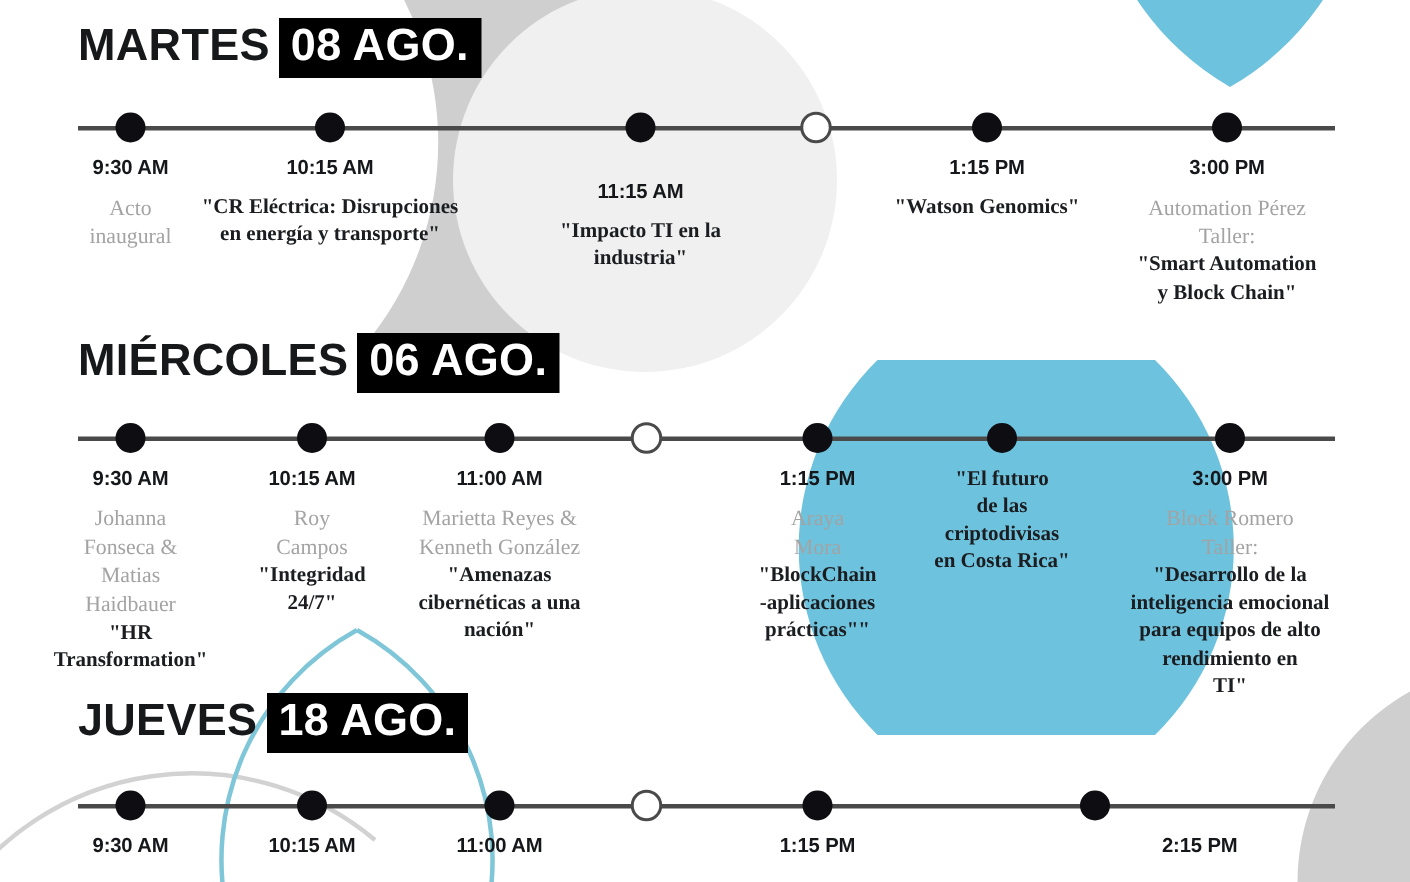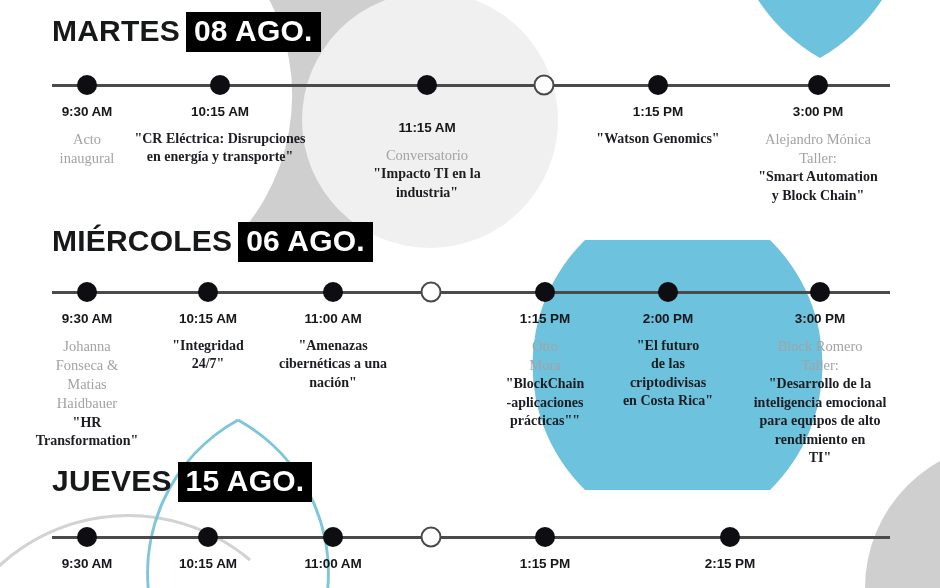--- a/index.html
+++ b/index.html
@@ -154,34 +154,33 @@
         </div>
         <div class="timeline-dot filled" style="left: 220px; top: 85px;"></div>
         <div class="event" style="left: 220px; top: 104px; width: 190px;">
           <div class="event-time">10:15 AM</div>
           <div class="event-title">"CR Eléctrica: Disrupciones
 en energía y transporte"</div>
         </div>
         <div class="timeline-dot filled" style="left: 427px; top: 85px;"></div>
         <div class="event" style="left: 427px; top: 120px; width: 190px; text-align: center;">
           <div class="event-time">11:15 AM</div>
-          <div class="event-speaker">Conversatorio</div>
           <div class="event-title">"Impacto TI en la
 industria"</div>
         </div>
         <div class="timeline-dot hollow" style="left: 544px; top: 85px;"></div>
         <div class="timeline-dot filled" style="left: 658px; top: 85px;"></div>
         <div class="event" style="left: 658px; top: 104px; width: 190px;">
           <div class="event-time">1:15 PM</div>
           <div class="event-title">"Watson Genomics"</div>
         </div>
         <div class="timeline-dot filled" style="left: 818px; top: 85px;"></div>
         <div class="event" style="left: 818px; top: 104px; width: 190px;">
           <div class="event-time">3:00 PM</div>
-          <div class="event-speaker">Alejandro Mónica
+          <div class="event-speaker">Automation Pérez
 Taller:</div>
           <div class="event-title">"Smart Automation
 y Block Chain"</div>
         </div>
       </div>
       <div class="day-section" style="top: 0px;">
         <div class="day-heading" style="top: 222px;"><span class="day-name">MIÉRCOLES</span><span class="day-date">06 AGO.</span></div>
         <div class="timeline-axis" style="top: 291px;"></div>
         <div class="timeline-dot filled" style="left: 87px; top: 292px;"></div>
         <div class="event" style="left: 87px; top: 311px; width: 190px;">
@@ -189,80 +188,83 @@
           <div class="event-speaker">Johanna
 Fonseca &amp;
 Matias
 Haidbauer</div>
           <div class="event-title">"HR
 Transformation"</div>
         </div>
         <div class="timeline-dot filled" style="left: 208px; top: 292px;"></div>
         <div class="event" style="left: 208px; top: 311px; width: 190px;">
           <div class="event-time">10:15 AM</div>
+          <div class="event-speaker">Roy
+Campos</div>
           <div class="event-title">"Integridad
 24/7"</div>
         </div>
         <div class="timeline-dot filled" style="left: 333px; top: 292px;"></div>
         <div class="event" style="left: 333px; top: 311px; width: 190px;">
           <div class="event-time">11:00 AM</div>
+          <div class="event-speaker">Marietta Reyes &amp;
+Kenneth González</div>
           <div class="event-title">"Amenazas
 cibernéticas a una
 nación"</div>
         </div>
         <div class="timeline-dot hollow" style="left: 431px; top: 292px;"></div>
         <div class="timeline-dot filled" style="left: 545px; top: 292px;"></div>
         <div class="event" style="left: 545px; top: 311px; width: 190px;">
           <div class="event-time">1:15 PM</div>
-          <div class="event-speaker">Otto
+          <div class="event-speaker">Araya
 Mora</div>
           <div class="event-title">"BlockChain
 -aplicaciones
 prácticas""</div>
         </div>
         <div class="timeline-dot filled" style="left: 668px; top: 292px;"></div>
         <div class="event" style="left: 668px; top: 311px; width: 190px;">
-          <div class="event-time">2:00 PM</div>
           <div class="event-title">"El futuro
 de las
 criptodivisas
 en Costa Rica"</div>
         </div>
         <div class="timeline-dot filled" style="left: 820px; top: 292px;"></div>
         <div class="event" style="left: 820px; top: 311px; width: 190px;">
           <div class="event-time">3:00 PM</div>
           <div class="event-speaker">Block Romero
 Taller:</div>
           <div class="event-title">"Desarrollo de la
 inteligencia emocional
 para equipos de alto
 rendimiento en
 TI"</div>
         </div>
       </div>
       <div class="day-section" style="top: 0px;">
-        <div class="day-heading" style="top: 462px;"><span class="day-name">JUEVES</span><span class="day-date">15 AGO.</span></div>
+        <div class="day-heading" style="top: 462px;"><span class="day-name">JUEVES</span><span class="day-date">18 AGO.</span></div>
         <div class="timeline-axis" style="top: 536px;"></div>
         <div class="timeline-dot filled" style="left: 87px; top: 537px;"></div>
         <div class="event" style="left: 87px; top: 556px; width: 190px;">
           <div class="event-time">9:30 AM</div>
         </div>
         <div class="timeline-dot filled" style="left: 208px; top: 537px;"></div>
         <div class="event" style="left: 208px; top: 556px; width: 190px;">
           <div class="event-time">10:15 AM</div>
         </div>
         <div class="timeline-dot filled" style="left: 333px; top: 537px;"></div>
         <div class="event" style="left: 333px; top: 556px; width: 190px;">
           <div class="event-time">11:00 AM</div>
         </div>
         <div class="timeline-dot hollow" style="left: 431px; top: 537px;"></div>
         <div class="timeline-dot filled" style="left: 545px; top: 537px;"></div>
         <div class="event" style="left: 545px; top: 556px; width: 190px;">
           <div class="event-time">1:15 PM</div>
         </div>
         <div class="timeline-dot filled" style="left: 730px; top: 537px;"></div>
-        <div class="event" style="left: 730px; top: 556px; width: 190px;">
+        <div class="event" style="left: 730px; top: 556px; width: 190px; text-align: right;">
           <div class="event-time">2:15 PM</div>
         </div>
       </div>
     </div>
 
 </div>
 
 </body></html>

